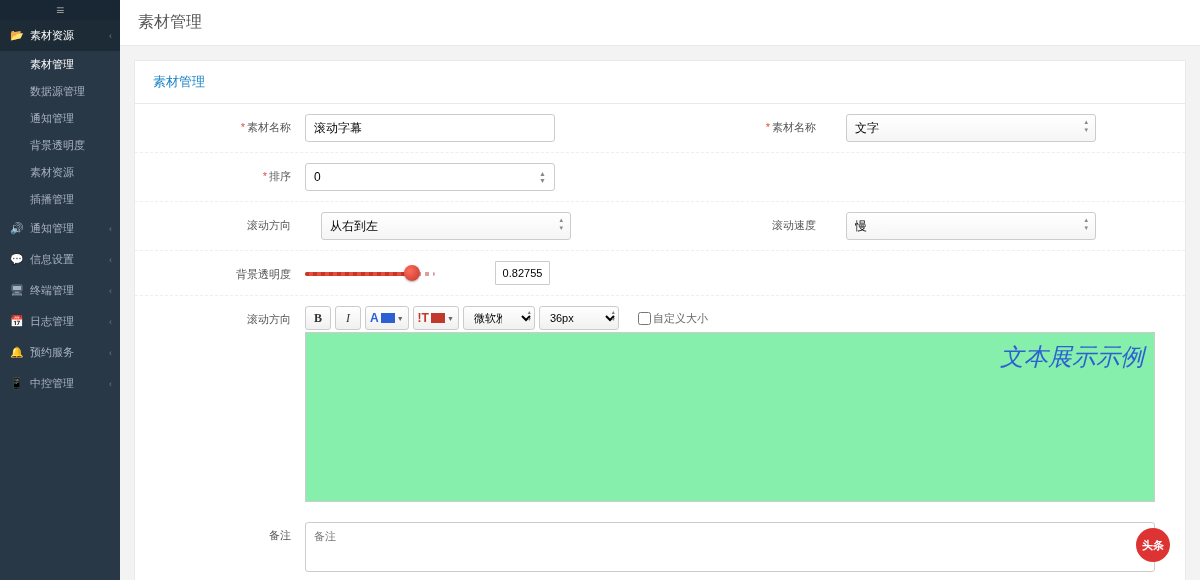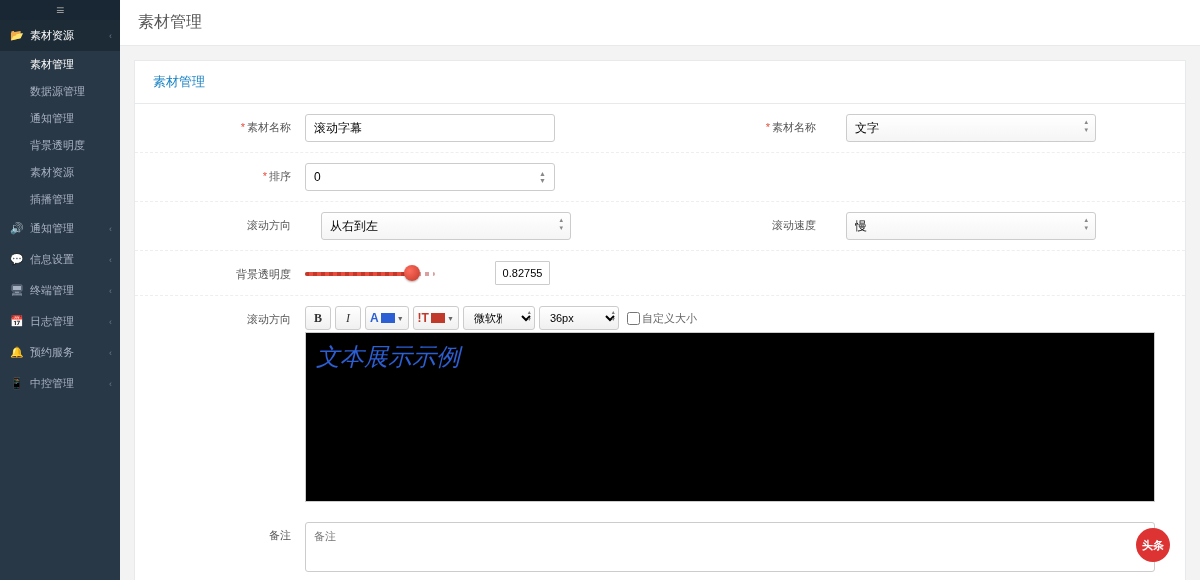--- a/index.html
+++ b/index.html
@@ -49,23 +49,23 @@
 
 .toolbar { display: flex; align-items: center; gap: 4px; margin-bottom: 2px; }
 .tb-btn { height: 24px; min-width: 26px; border: 1px solid #ccc; background: linear-gradient(#fff,#f0f0f0); border-radius: 3px; display: inline-flex; align-items: center; justify-content: center; font-size: 12px; cursor: pointer; padding: 0 4px; gap: 2px; }
 .tb-btn b { font-family: "Times New Roman", serif; }
 .tb-btn i { font-family: "Times New Roman", serif; font-style: italic; }
 .tb-btn .caret { font-size: 7px; color: #666; }
 .color-swatch { width: 14px; height: 10px; display: inline-block; }
 .tb-sel { height: 24px; border: 1px solid #ccc; background: linear-gradient(#fff,#f0f0f0); border-radius: 3px; font-size: 11px; padding: 0 16px 0 6px; }
 .tb-sel-wrap { position: relative; display: inline-block; }
 .tb-sel-wrap::after { content: "▴\A▾"; white-space: pre; position: absolute; right: 4px; top: 3px; font-size: 6px; color: #777; line-height: 7px; pointer-events: none; }
-.cb-label { display: flex; align-items: center; font-size: 11px; color: #666; gap: 2px; margin-left: 4px; }
-
-.editor { border: 1px solid #ccc; min-height: 170px; padding: 8px 10px; background: #000000; }
+.cb-label { display: flex; align-items: center; font-size: 11px; color: #666; gap: 2px; margin-left: 15px; }
+
+.editor { border: 1px solid #ccc; min-height: 170px; padding: 8px 10px; background: #86efac; text-align: right; }
 .editor .sample { font-size: 24px; font-style: italic; font-weight: 500; color: #2c5fd4; font-family: "Microsoft YaHei"; }
 
 textarea.note { width: 100%; height: 50px; border: 1px solid #ccc; border-radius: 3px; padding: 6px 8px; font-size: 11px; resize: none; font-family: inherit; }
 
 .watermark { position: absolute; right: 30px; bottom: 18px; font-size: 26px; font-weight: bold; color: rgba(60,60,60,.75); display: flex; align-items: center; gap: 20px; pointer-events: none; }
 .wm-logo { width: 34px; height: 34px; border-radius: 50%; background: #d33; display: flex; align-items: center; justify-content: center; color: #fff; font-size: 11px; }
 .app { position: relative; }
 </style>
 </head>
 <body>

